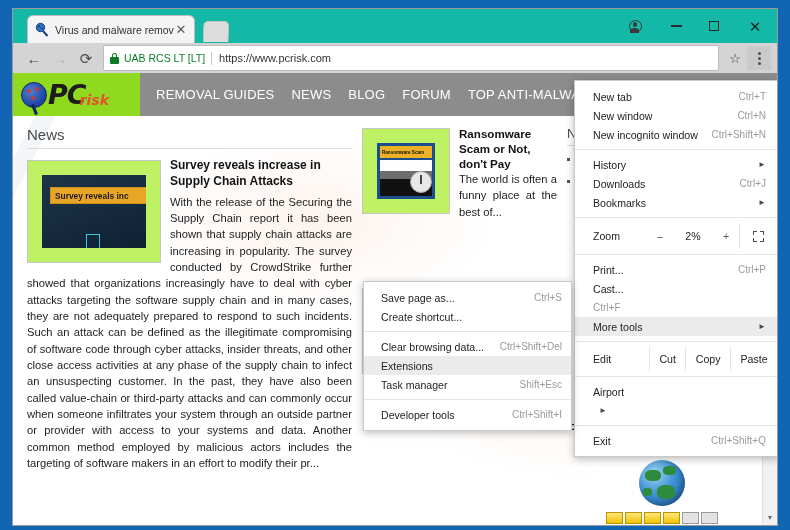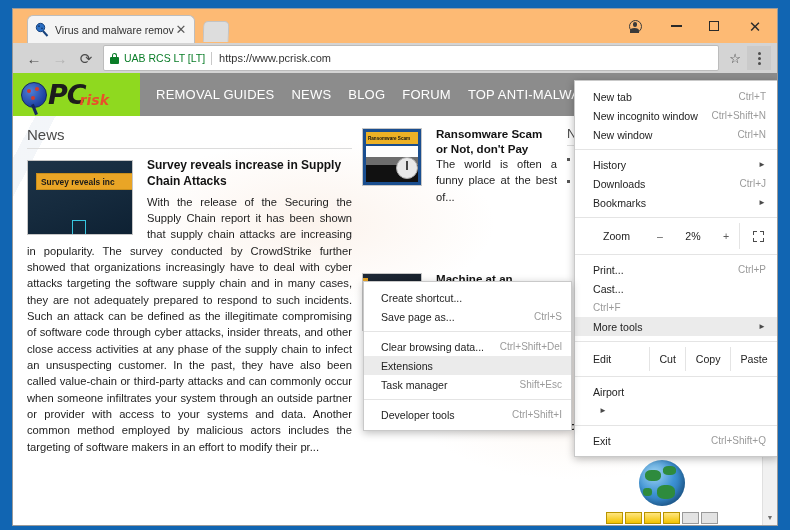--- a/index.html
+++ b/index.html
@@ -22,21 +22,21 @@
     width: 766px; height: 518px;
     background: #d6d6d6;
     border: 1px solid #9a9a9a;
     overflow: hidden;
   }
 
   
   #tabstrip {
     position: relative;
     height: 34px;
-    background: #fdba74;
+    background: #14b8a6;
   }
   .tab {
     position: absolute;
     left: 14px; top: 6px;
     width: 168px; height: 28px;
     background: #f4f4f4;
     border: 1px solid #bdbdbd;
     border-bottom: none;
     border-radius: 6px 6px 0 0;
     display: flex; align-items: center;
@@ -309,23 +309,23 @@
     margin-bottom: 4px;
   }
   .article-body {
     font-size: 11.2px;
     color: #1d1d1d;
     line-height: 1.46;
     text-align: justify;
   }
   .thumb {
     float: left;
-    margin: 2px 14px 3px 0;
+    margin: 2px 9px 3px 0;
     border: 1px solid #c6c6c6;
-    padding: 0;
+    padding: 14px;
     background: #bef264;
   }
   .thumb-main {
     width: 104px; height: 73px;
     background: linear-gradient(160deg, #1d3347 0%, #152a3d 55%, #0e2133 100%);
     position: relative;
     overflow: hidden;
   }
   .thumb-main .banner {
     position: absolute;
@@ -497,21 +497,21 @@
   .mi .arrow { color: #4a4a4a; font-size: 8px; margin-left: 6px; }
   .mi.hl { background: #ebebeb; }
   .msep { height: 1px; background: #e4e4e4; margin: 5px 0; }
 
   .zoomrow {
     display: flex; align-items: stretch;
     height: 26px;
     font-size: 10.6px; color: #232323;
   }
   .zoomrow .zlabel {
-    flex: 1 1 auto; display: flex; align-items: center; padding-left: 28px;
+    flex: 1 1 auto; display: flex; align-items: center; padding-left: 18px;
   }
   .zoomrow .zminus, .zoomrow .zplus {
     width: 26px; display: flex; align-items: center; justify-content: center;
     color: #5b5b5b;
   }
   .zoomrow .zval {
     width: 40px; display: flex; align-items: center; justify-content: center;
   }
   .zoomrow .zfull {
     width: 38px; display: flex; align-items: center; justify-content: center;
@@ -712,26 +712,26 @@
       </div>
     </div>
   </div>
 
   <div id="chromemenu">
     <div class="mi">
       <span class="label">New tab</span>
       <span class="accel">Ctrl+T</span>
     </div>
     <div class="mi">
+      <span class="label">New window</span>
+      <span class="accel">Ctrl+N</span>
+    </div>
+    <div class="mi">
       <span class="label">New incognito window</span>
       <span class="accel">Ctrl+Shift+N</span>
-    </div>
-    <div class="mi">
-      <span class="label">New window</span>
-      <span class="accel">Ctrl+N</span>
     </div>
     <div class="msep"></div>
     <div class="mi">
       <span class="label">History</span>
       <span class="arrow">►</span>
     </div>
     <div class="mi">
       <span class="label">Downloads</span>
       <span class="accel">Ctrl+J</span>
     </div>
@@ -787,26 +787,26 @@
     </div>
     <div class="msep"></div>
     <div class="mi">
       <span class="label">Exit</span>
       <span class="accel">Ctrl+Shift+Q</span>
     </div>
   </div>
 
   <div id="submenu">
     <div class="mi">
+      <span class="label">Save page as...</span>
+      <span class="accel">Ctrl+S</span>
+    </div>
+    <div class="mi">
       <span class="label">Create shortcut...</span>
       <span class="accel"></span>
-    </div>
-    <div class="mi">
-      <span class="label">Save page as...</span>
-      <span class="accel">Ctrl+S</span>
     </div>
     <div class="msep"></div>
     <div class="mi">
       <span class="label">Clear browsing data...</span>
       <span class="accel">Ctrl+Shift+Del</span>
     </div>
     <div class="mi hl">
       <span class="label">Extensions</span>
       <span class="accel"></span>
     </div>

